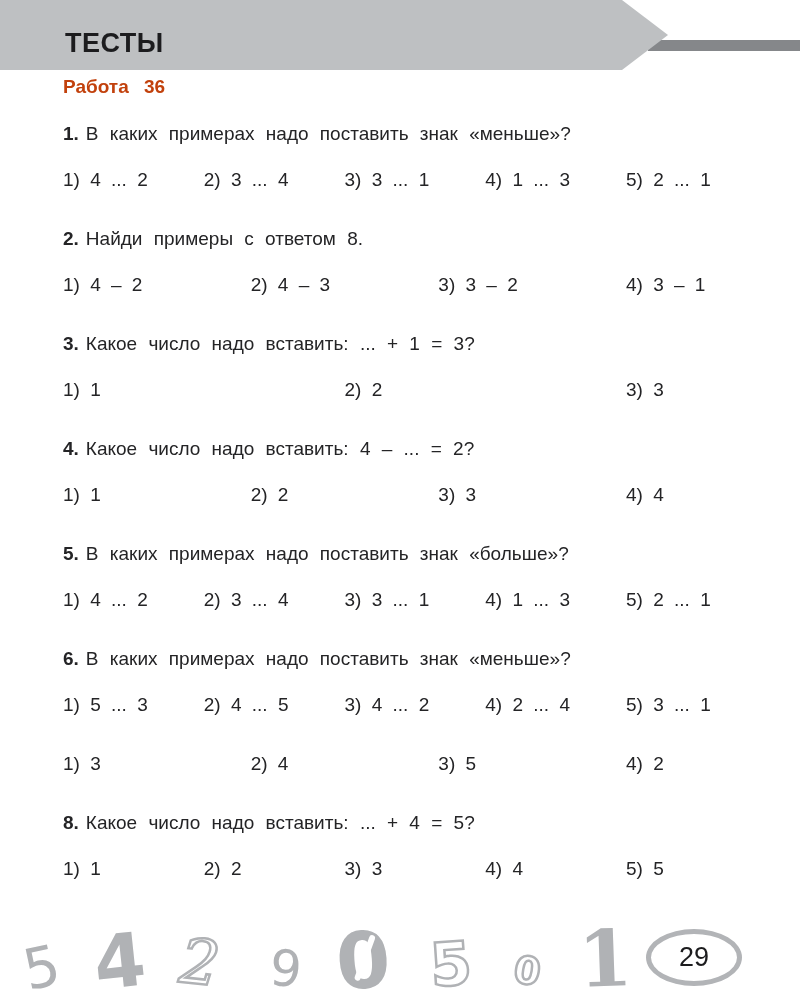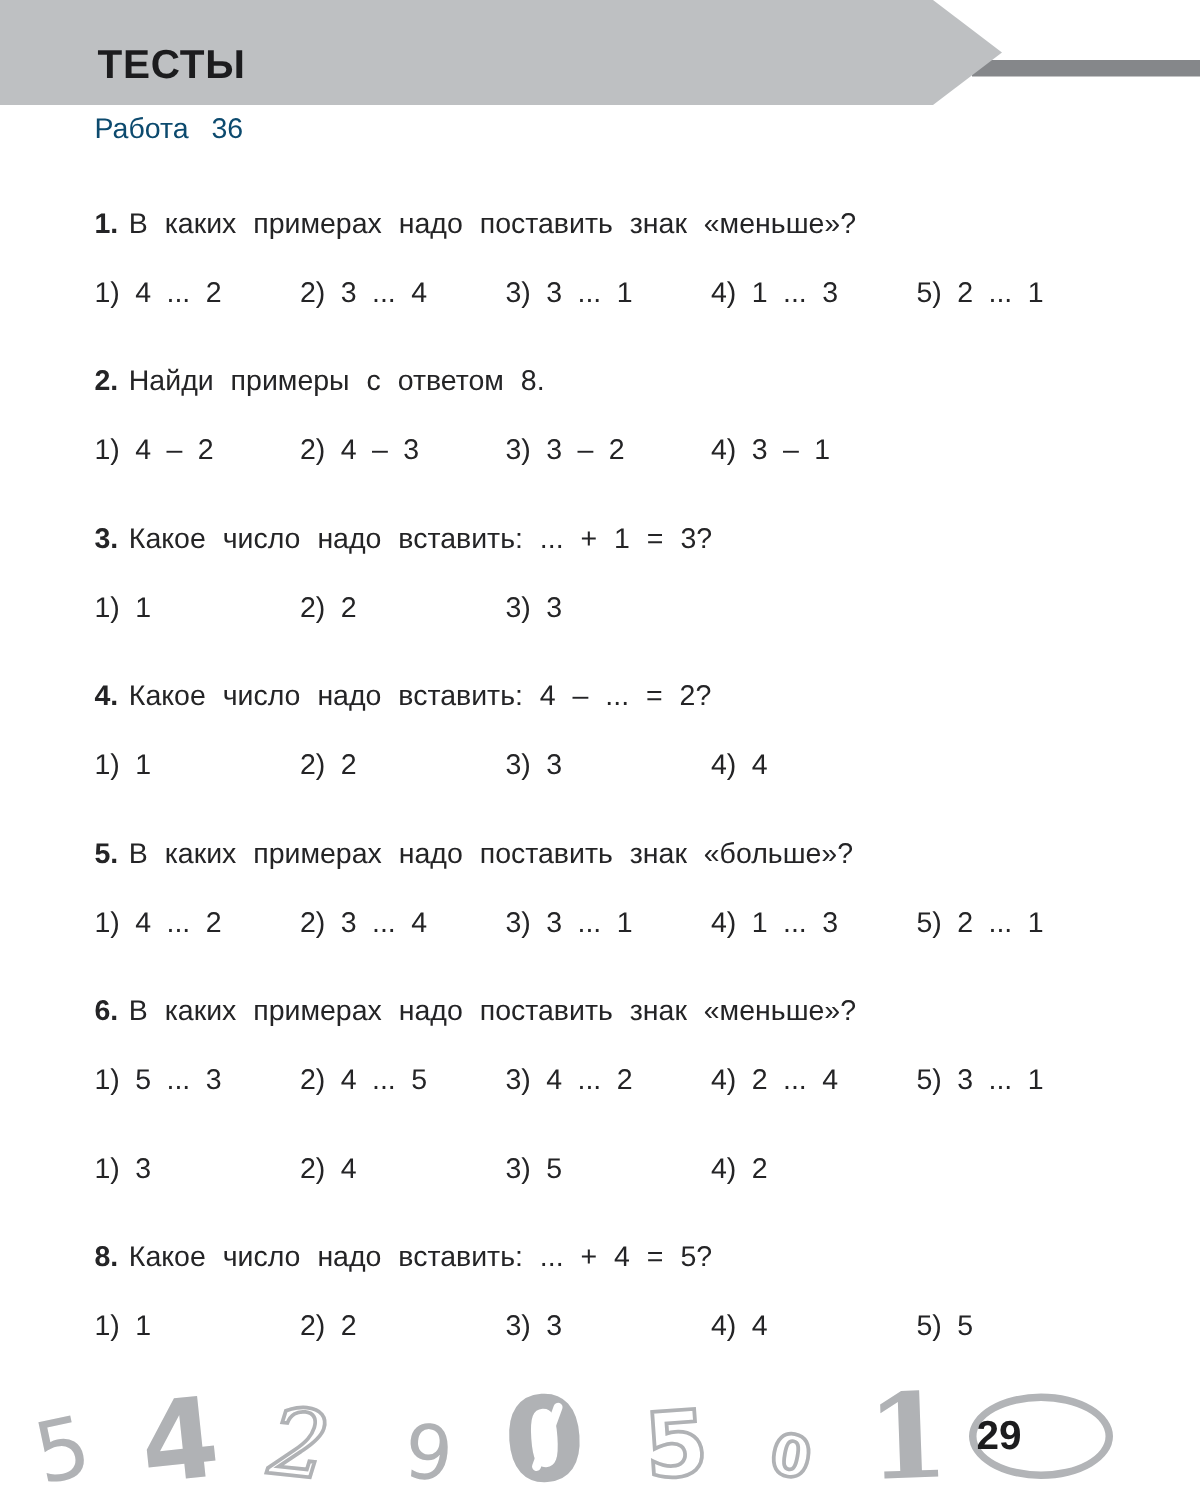--- a/index.html
+++ b/index.html
@@ -23,33 +23,33 @@
     background:#bec0c2;
     clip-path:polygon(0 0,622px 0,668px 35px,622px 70px,0 70px);
   }
   .section-title{
     position:absolute;left:65px;top:30px;
     font-size:27px;font-weight:bold;letter-spacing:0.5px;
     color:#1c1c1e;line-height:1;
   }
   .worksheet-title{
     position:absolute;left:63px;top:76px;
-    font-size:19px;font-weight:normal;color:#0c4a6e;
+    font-size:19px;font-weight:bold;color:#c2410c;
     word-spacing:10px;line-height:22px;
   }
 
   
   .main{position:absolute;top:122px;left:63px;width:700px;}
-  .question{margin:16px 0 35px 0;}
+  .question{margin:0 0 35px 0;}
   .q-line{
     margin:0;font-size:19px;line-height:24px;
     word-spacing:6px;white-space:nowrap;
   }
   .q-num{font-weight:bold;margin-right:7px;}
-  .options{display:flex;margin-top:22px;}
+  .options{display:flex;margin-top:22px;justify-content:space-between;}
   .opt{
     flex:0 0 137px;width:137px;
     font-size:19px;line-height:24px;
     word-spacing:5px;white-space:nowrap;
   }
 
   
   .footer{position:absolute;left:0;top:918px;width:800px;height:82px;}
   .deco{
     position:absolute;line-height:1;color:#b0b2b5;
@@ -69,22 +69,22 @@
     content:"";position:absolute;left:47%;top:16%;width:6px;height:62%;
     background:#ffffff;transform:rotate(24deg);border-radius:3px;
   }
   .n5{left:430px;top:16px;font-size:60px;font-weight:bold;transform:rotate(-4deg);}
   .n6{left:514px;top:34px;font-size:38px;font-weight:bold;transform:rotate(10deg);}
   .n7{left:578px;top:2px;font-size:78px;font-weight:900;transform:rotate(-2deg);
       font-family:"DejaVu Serif", serif;}
   .page-badge{
     position:absolute;left:646px;top:11px;width:86px;height:47px;
     background:#ffffff;border:5px solid #b2b4b7;border-radius:50%;
-    display:flex;align-items:center;justify-content:flex-start;
-    font-size:27px;color:#1c1c1e;z-index:2;font-weight:bold;
+    display:flex;align-items:center;justify-content:center;
+    font-size:27px;color:#1c1c1e;z-index:2;
   }
 </style>
 </head>
 <body>
 
 <div class="page">
 
   <div class="banner-wrap">
     <div class="banner-rule"></div>
     <div class="banner"></div>

